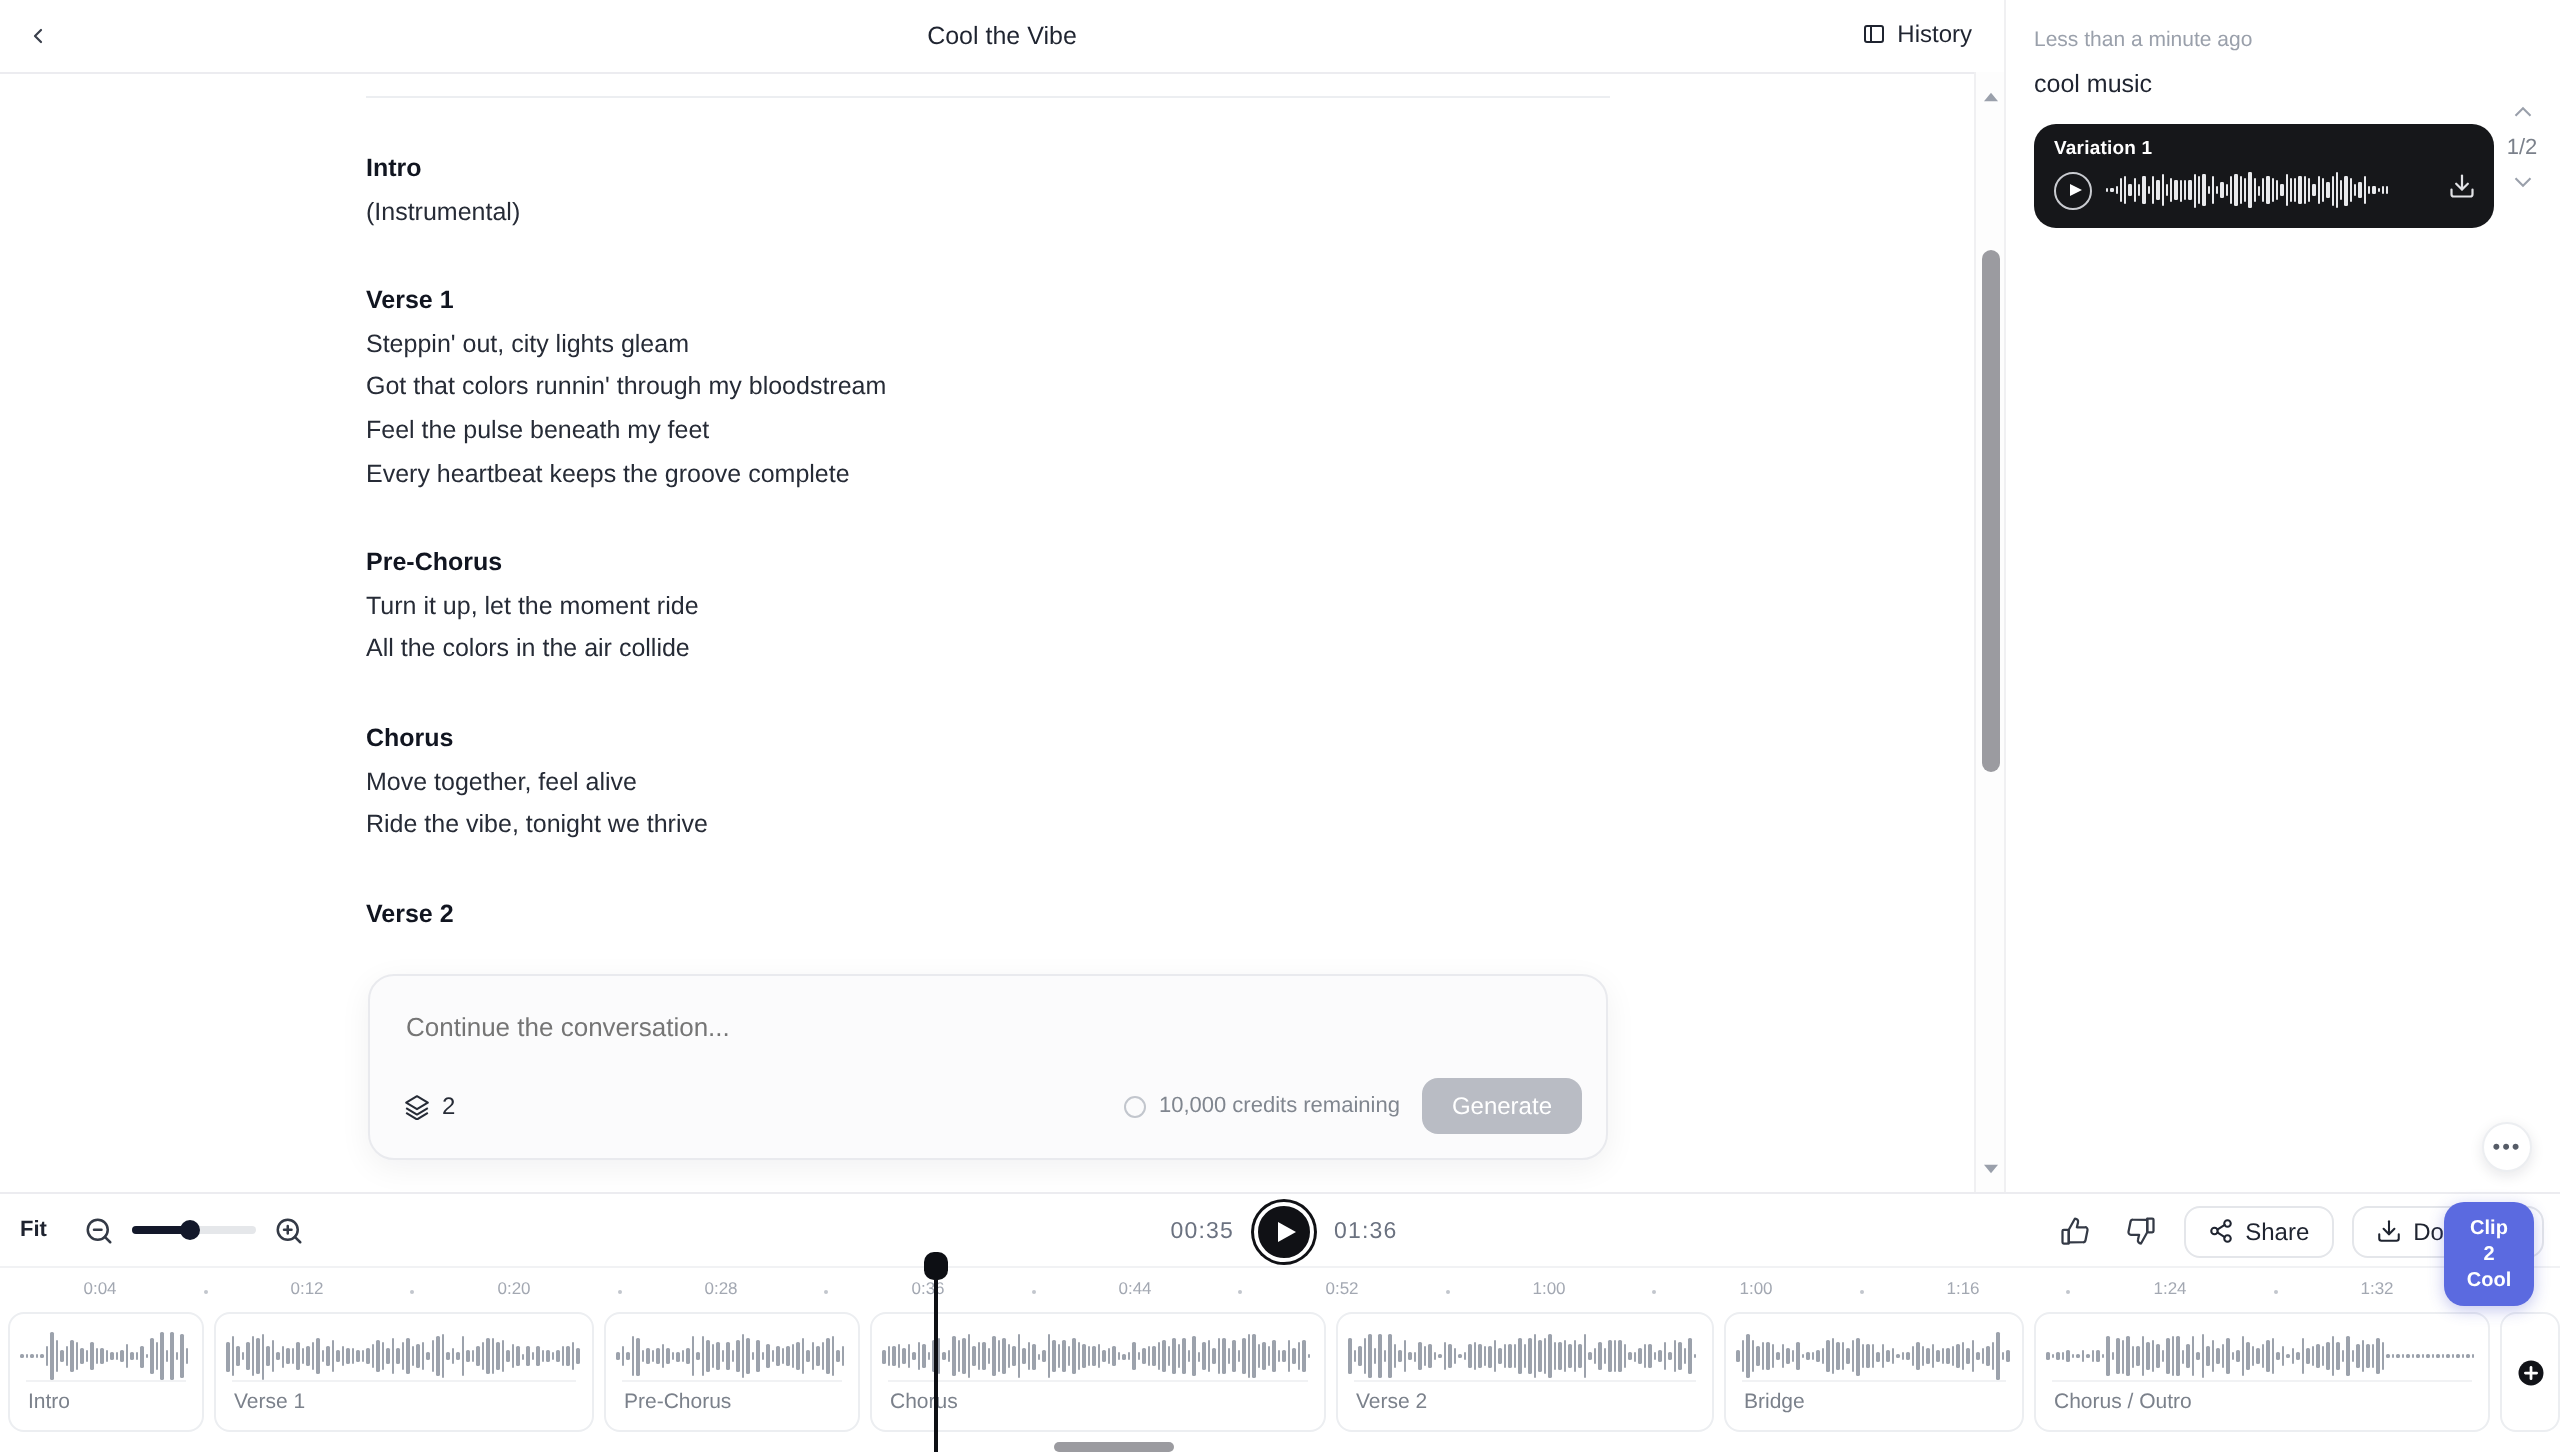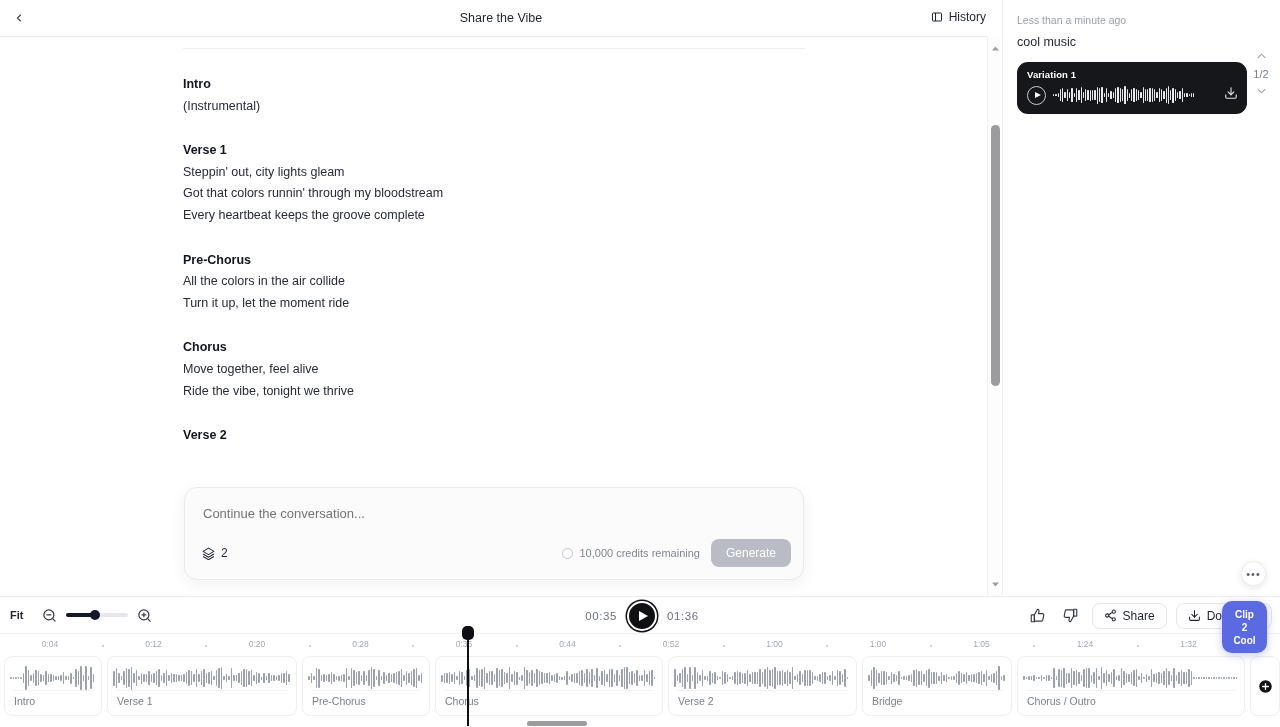--- a/index.html
+++ b/index.html
@@ -269,43 +269,44 @@
 <body>
 
 <div id="app">
 
   <div class="topbar">
     <div class="back-btn">
       <svg width="12" height="12" viewBox="0 0 24 24" fill="none" stroke="currentColor" stroke-width="2.2" stroke-linecap="round" stroke-linejoin="round">
         <polyline points="15 18 9 12 15 6"></polyline>
       </svg>
     </div>
-    <div class="doc-title">Share the Vibe</div>
+    <div class="doc-title">Cool the Vibe</div>
     <div class="history-btn">
       <svg width="12" height="12" viewBox="0 0 24 24" fill="none" stroke="currentColor" stroke-width="2">
         <rect x="3" y="4" width="18" height="16" rx="2"></rect>
         <line x1="9" y1="4" x2="9" y2="20"></line>
       </svg>
       <span>History</span>
     </div>
   </div>
 
   <div class="main-pane">
     <div class="lyrics-sheet" id="lyricsSheet">
         <div class="sec-head">Intro</div>
         <div class="lyr-line">(Instrumental)</div>
         <div class="sec-gap"></div>
         <div class="sec-head">Verse 1</div>
         <div class="lyr-line">Steppin' out, city lights gleam</div>
         <div class="lyr-line">Got that colors runnin' through my bloodstream</div>
+        <div class="lyr-line">Feel the pulse beneath my feet</div>
         <div class="lyr-line">Every heartbeat keeps the groove complete</div>
         <div class="sec-gap"></div>
         <div class="sec-head">Pre-Chorus</div>
+        <div class="lyr-line">Turn it up, let the moment ride</div>
         <div class="lyr-line">All the colors in the air collide</div>
-        <div class="lyr-line">Turn it up, let the moment ride</div>
         <div class="sec-gap"></div>
         <div class="sec-head">Chorus</div>
         <div class="lyr-line">Move together, feel alive</div>
         <div class="lyr-line">Ride the vibe, tonight we thrive</div>
         <div class="sec-gap"></div>
         <div class="sec-head">Verse 2</div>
       </div>
   </div>
 
   <div class="vscroll">
@@ -534,21 +535,21 @@
         <span class="tk" style="left: 464px;">0:36</span>
         <span class="dot" style="left: 515.75px;"></span>
         <span class="tk" style="left: 567.5px;">0:44</span>
         <span class="dot" style="left: 619.25px;"></span>
         <span class="tk" style="left: 671px;">0:52</span>
         <span class="dot" style="left: 722.75px;"></span>
         <span class="tk" style="left: 774.5px;">1:00</span>
         <span class="dot" style="left: 826.25px;"></span>
         <span class="tk" style="left: 878px;">1:00</span>
         <span class="dot" style="left: 929.75px;"></span>
-        <span class="tk" style="left: 981.5px;">1:05</span>
+        <span class="tk" style="left: 981.5px;">1:16</span>
         <span class="dot" style="left: 1033.25px;"></span>
         <span class="tk" style="left: 1085px;">1:24</span>
         <span class="dot" style="left: 1136.75px;"></span>
         <span class="tk" style="left: 1188.5px;">1:32</span>
         <span class="dot" style="left: 1240.25px;"></span>
         <span class="dot" style="left: -1.75px;"></span>
       </div>
 
     <div class="tracks">
       <div class="clips" id="clips">

